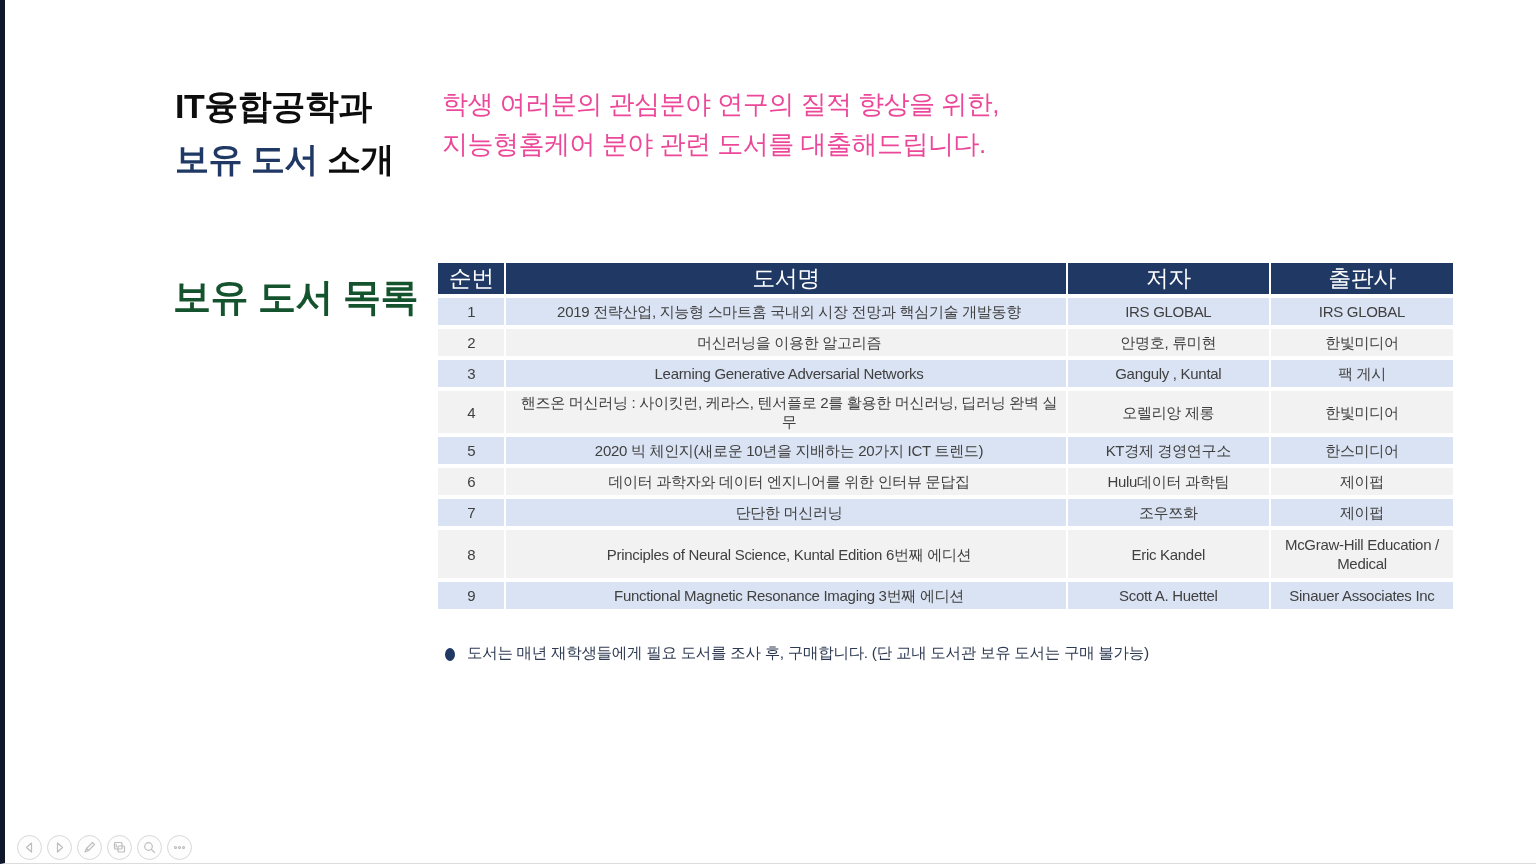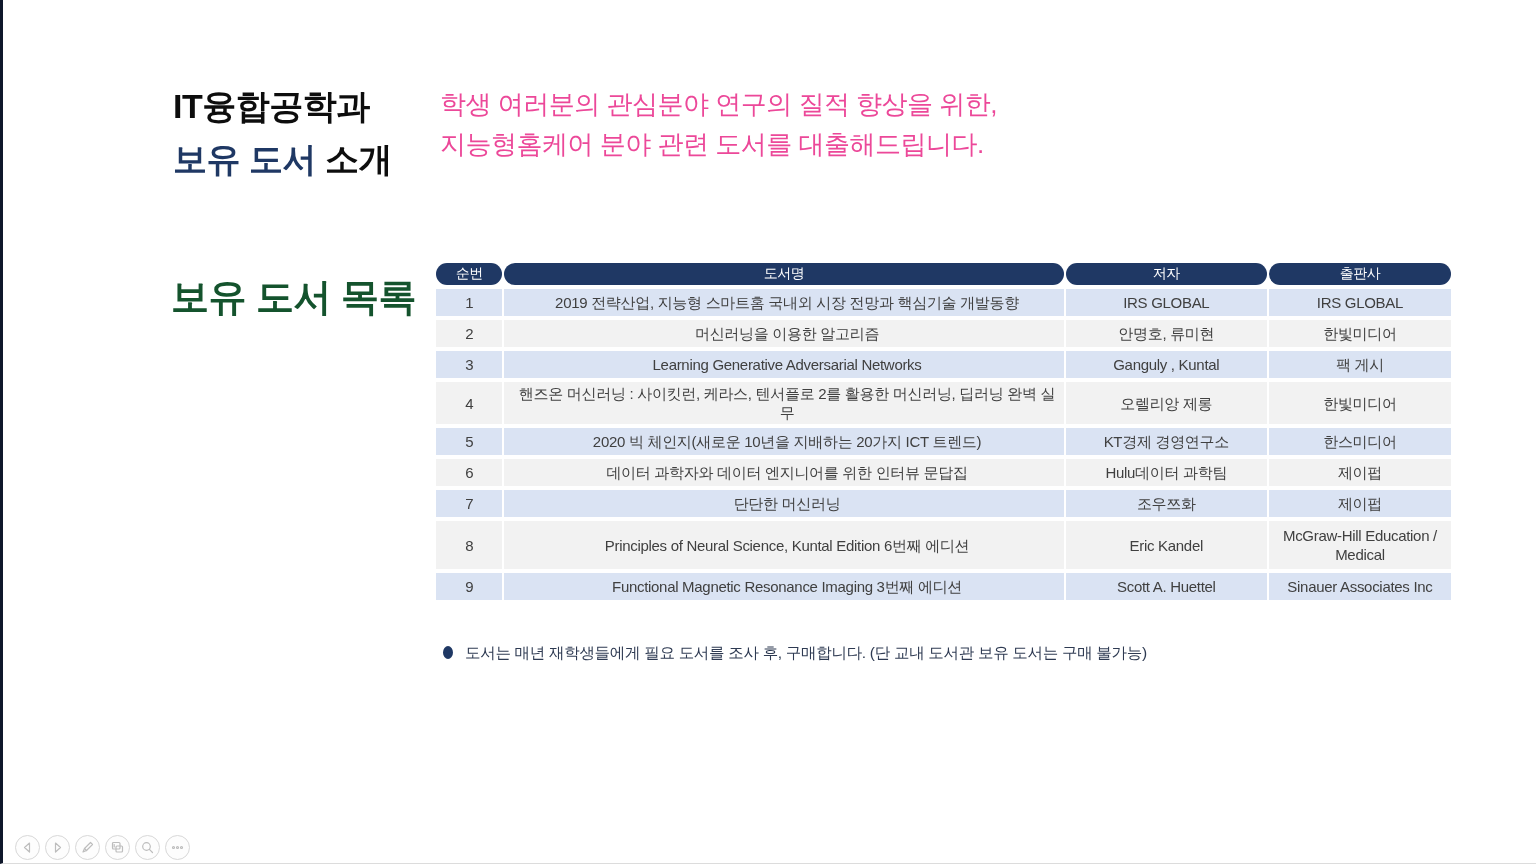--- a/index.html
+++ b/index.html
@@ -1,21 +1,21 @@
 <!DOCTYPE html>
 <html><head>
 <meta charset="utf-8">
 <style>
   * { margin: 0; padding: 0; box-sizing: border-box; }
   html, body { width: 1536px; height: 864px; background: #ffffff; overflow: hidden; }
   body { font-family: "Liberation Sans", "DejaVu Sans", sans-serif; }
 
   .stage {
     position: relative; width: 1536px; height: 864px; background: #ffffff;
-    border-left: 3px solid #0f172a;
+    border-left: 5px solid #0f172a;
     border-bottom: 1px solid #dcdcdc;
   }
 
   
   .title-block {
     position: absolute; left: 170px; top: 80px;
     font-size: 34px; font-weight: bold; line-height: 53px;
     color: #0d0d0d; letter-spacing: -0.5px;
   }
   .title-navy { color: #1f3864; }
@@ -33,38 +33,37 @@
   }
 
   
   .book-table-wrap { position: absolute; left: 431px; top: 259px; width: 1019px; }
   table.book-table {
     width: 100%; border-collapse: separate; border-spacing: 2px 4px;
     table-layout: fixed;
   }
   table.book-table th {
     background: #1f3864; color: #ffffff; font-weight: normal;
-    font-size: 14px; height: 22px; text-align: center; vertical-align: middle;
+    font-size: 23px; height: 22px; text-align: center; vertical-align: middle;
     letter-spacing: -0.5px;
-    border-radius: 11px;
   }
   table.book-table td {
     font-size: 15px; color: #404040; height: 27px; vertical-align: middle;
     text-align: center; letter-spacing: -0.3px; line-height: 19px;
     padding: 2px 6px;
   }
   table.book-table td.cell-title { text-align: center; padding-left: 12px; }
   table.book-table tbody tr:nth-child(odd) td { background: #dae3f3; }
   table.book-table tbody tr:nth-child(even) td { background: #f2f2f2; }
   table.book-table tbody tr.row-tall td { height: 48px; }
   table.book-table tbody tr.row-last td { height: 40px; }
 
   
   .notes { position: absolute; left: 440px; top: 643px; }
-  .note-item { display: flex; align-items: flex-start; margin-bottom: 1px; }
+  .note-item { display: flex; align-items: center; margin-bottom: 1px; }
   .note-bullet {
     width: 10px; height: 13px; border-radius: 50%; background: #1f3864;
     margin: 3px 12px 0 0; flex: 0 0 auto;
   }
   .note-text {
     font-size: 15.5px; line-height: 19px; color: #2e3a52; letter-spacing: -0.3px;
   }
 
   
   .controls { position: absolute; left: 12px; top: 835px; display: flex; gap: 5px; }

